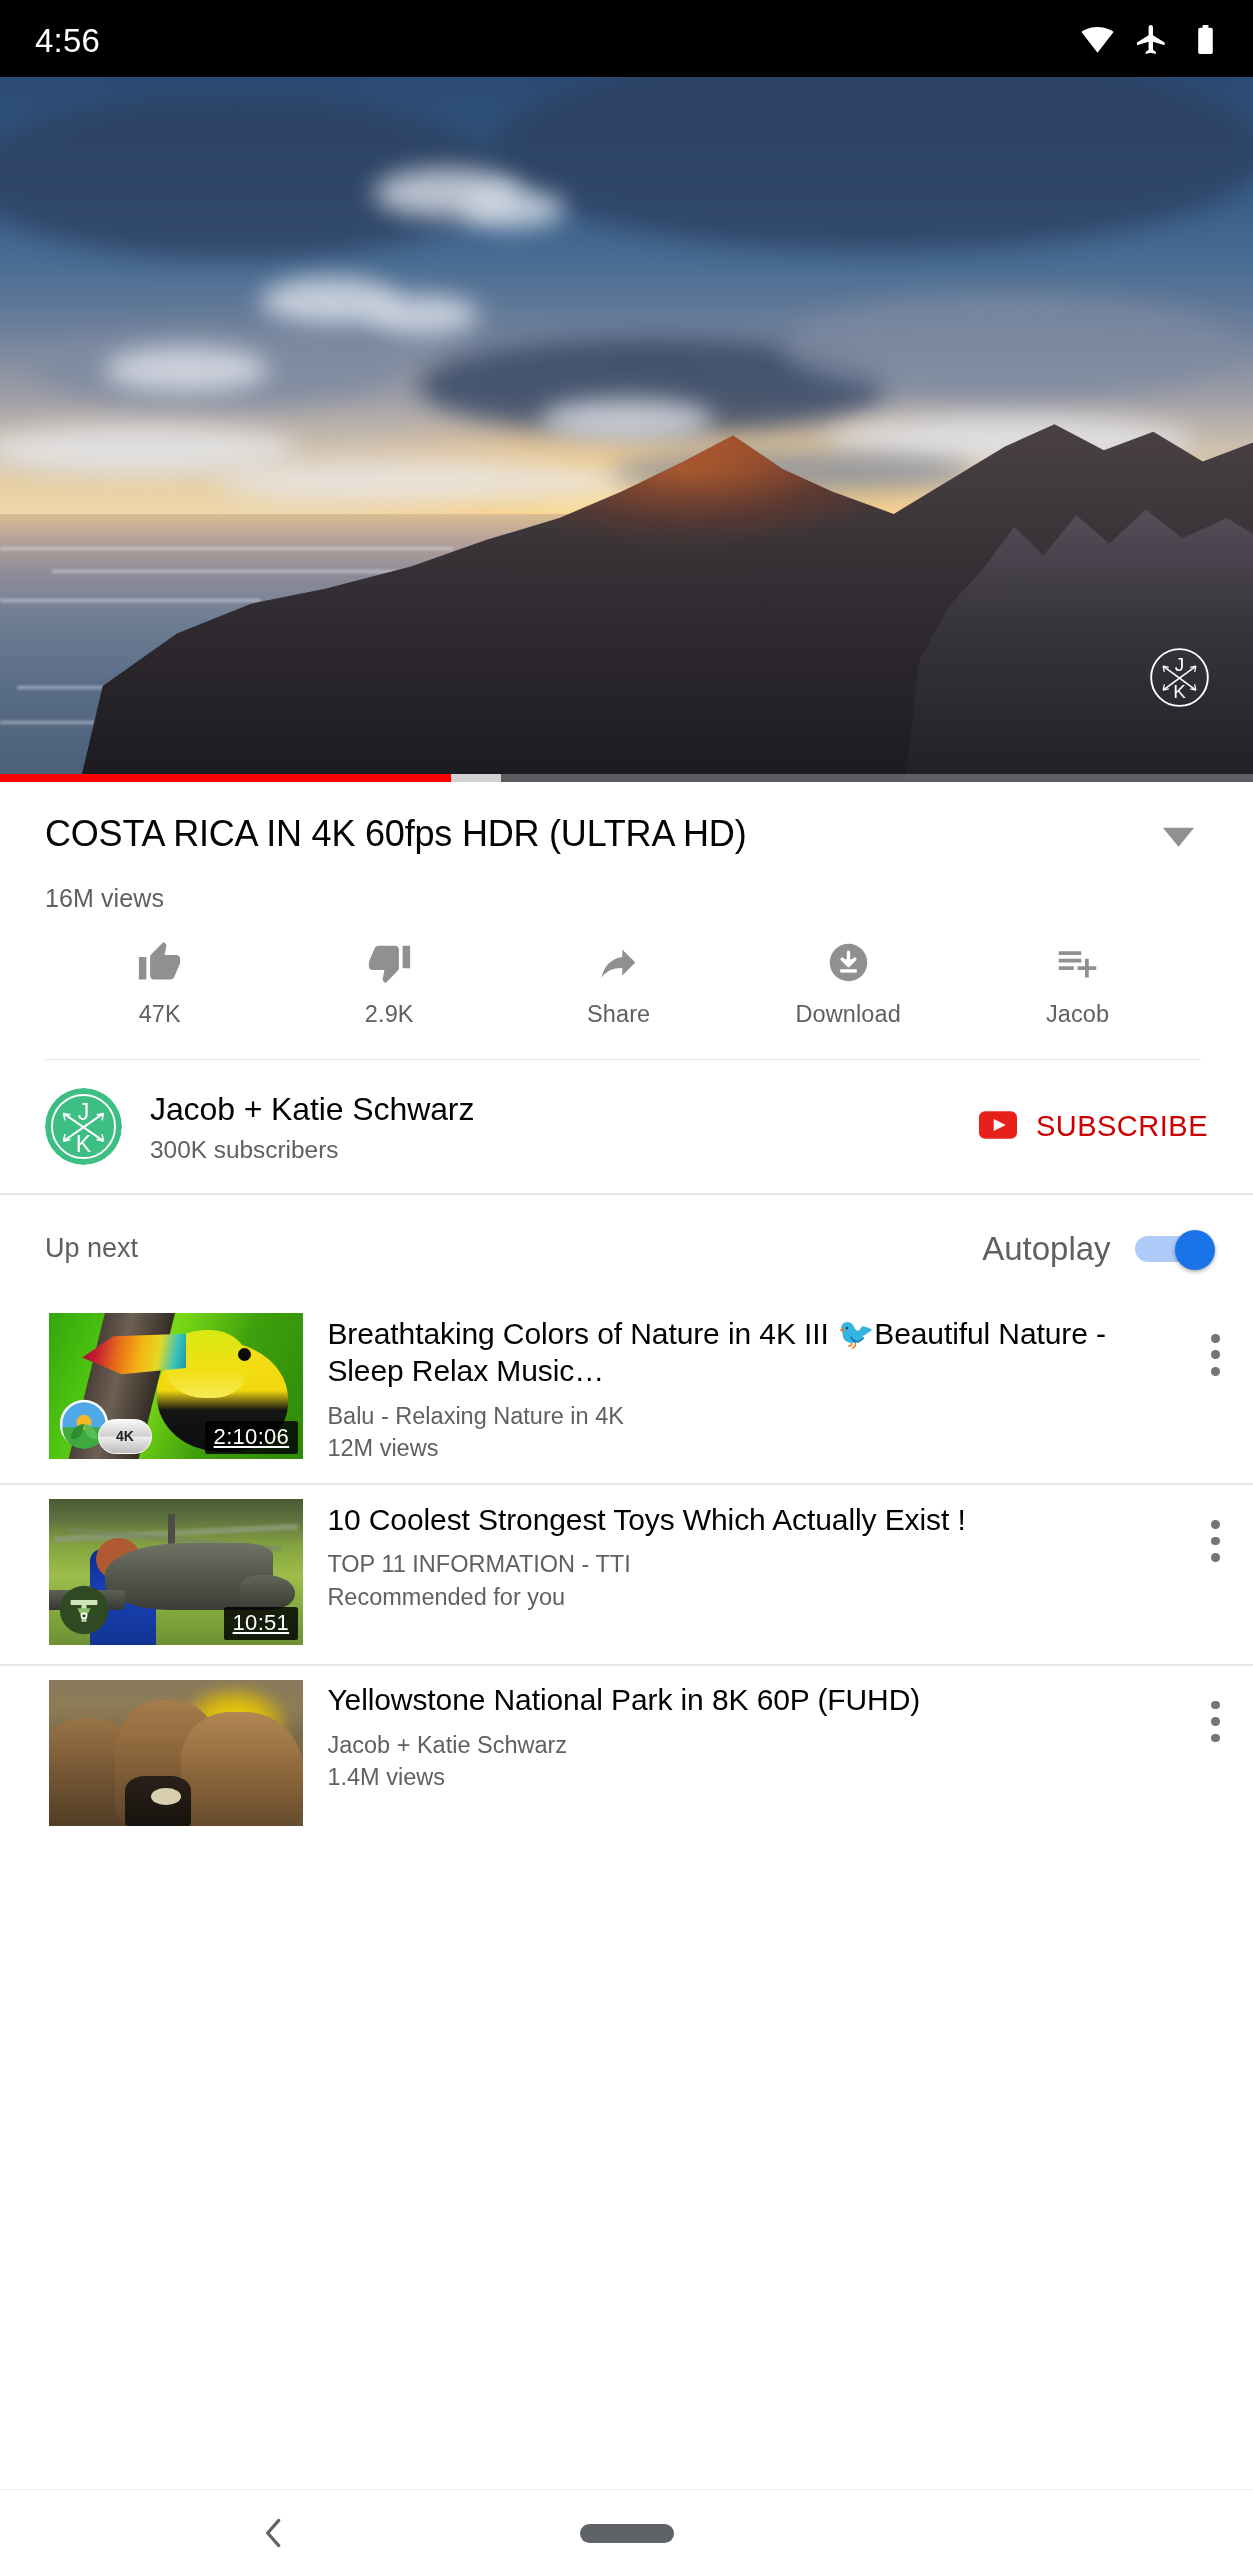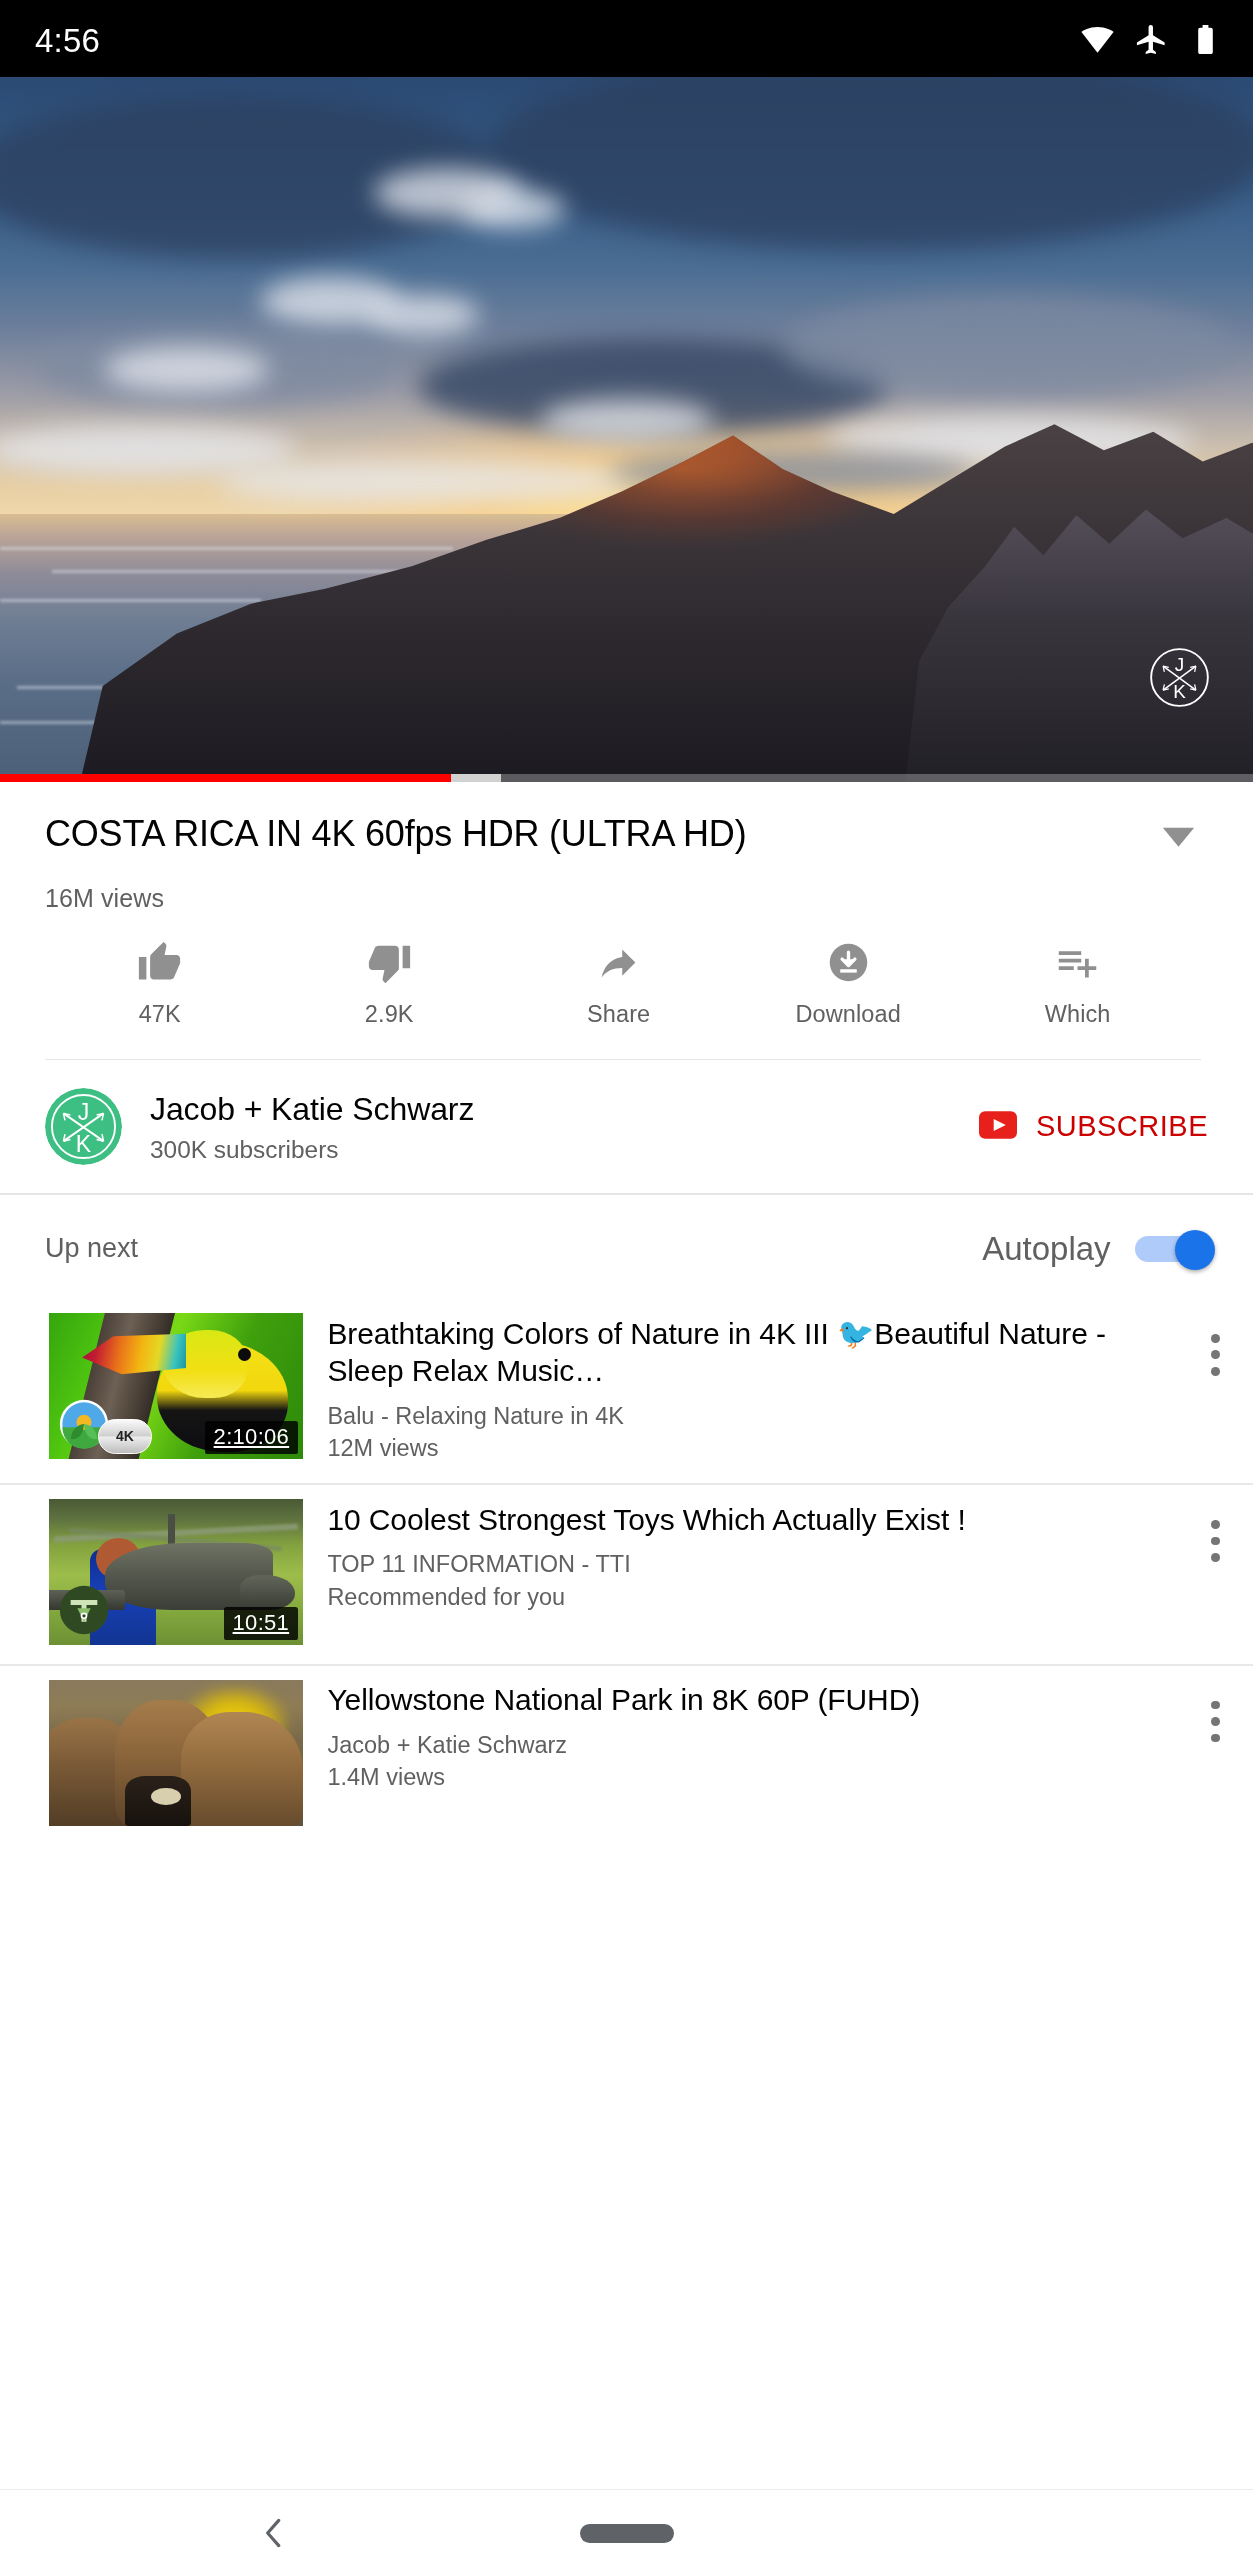--- a/index.html
+++ b/index.html
@@ -680,21 +680,21 @@
           </svg>
         </span>
         <span class="action-label">Download</span>
       </div>
       <div class="action">
         <span class="action-icon">
           <svg width="45" height="45" viewBox="0 0 24 24">
               <path fill="#909090" d="M14 10H2v2h12v-2zm0-4H2v2h12V6zM2 16h8v-2H2v2zm14-6v4h-4v2h4v4h2v-4h4v-2h-4v-4h-2z"></path>
             </svg>
         </span>
-        <span class="action-label">Which</span>
+        <span class="action-label">Jacob</span>
       </div>
     </div>
     <div class="divider"></div>
   </div>
 
   <div class="channel-row">
     <div class="avatar">
       <svg width="77" height="77" viewBox="0 0 100 100">
         <circle cx="50" cy="50" r="50" fill="#3dbe83"></circle>
         <circle cx="50" cy="50" r="41" fill="none" stroke="#ffffff" stroke-width="2.5"></circle>

